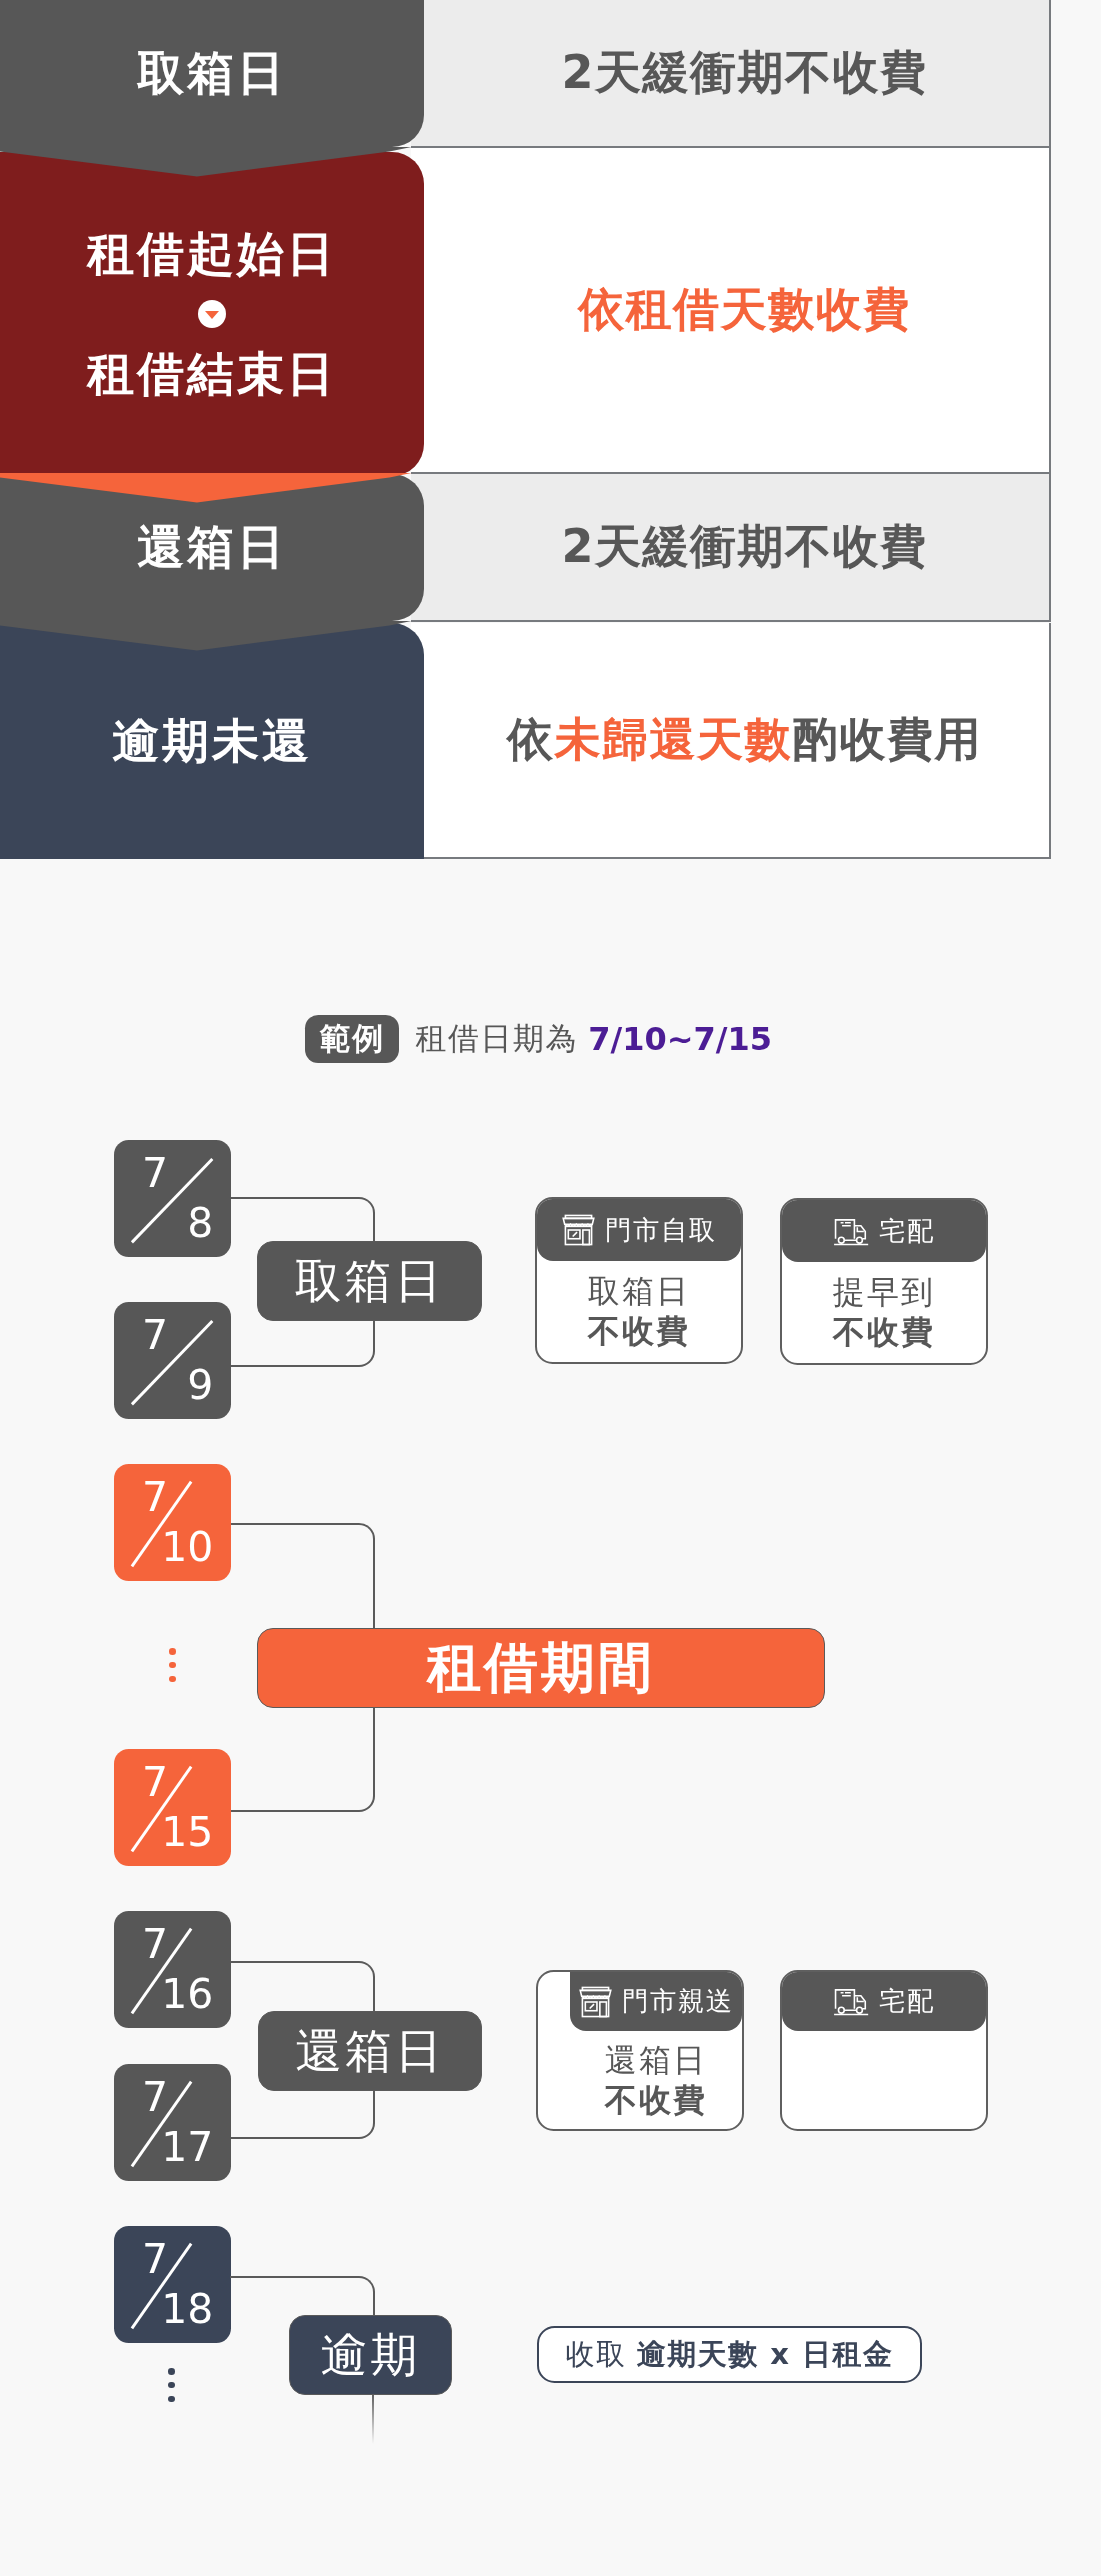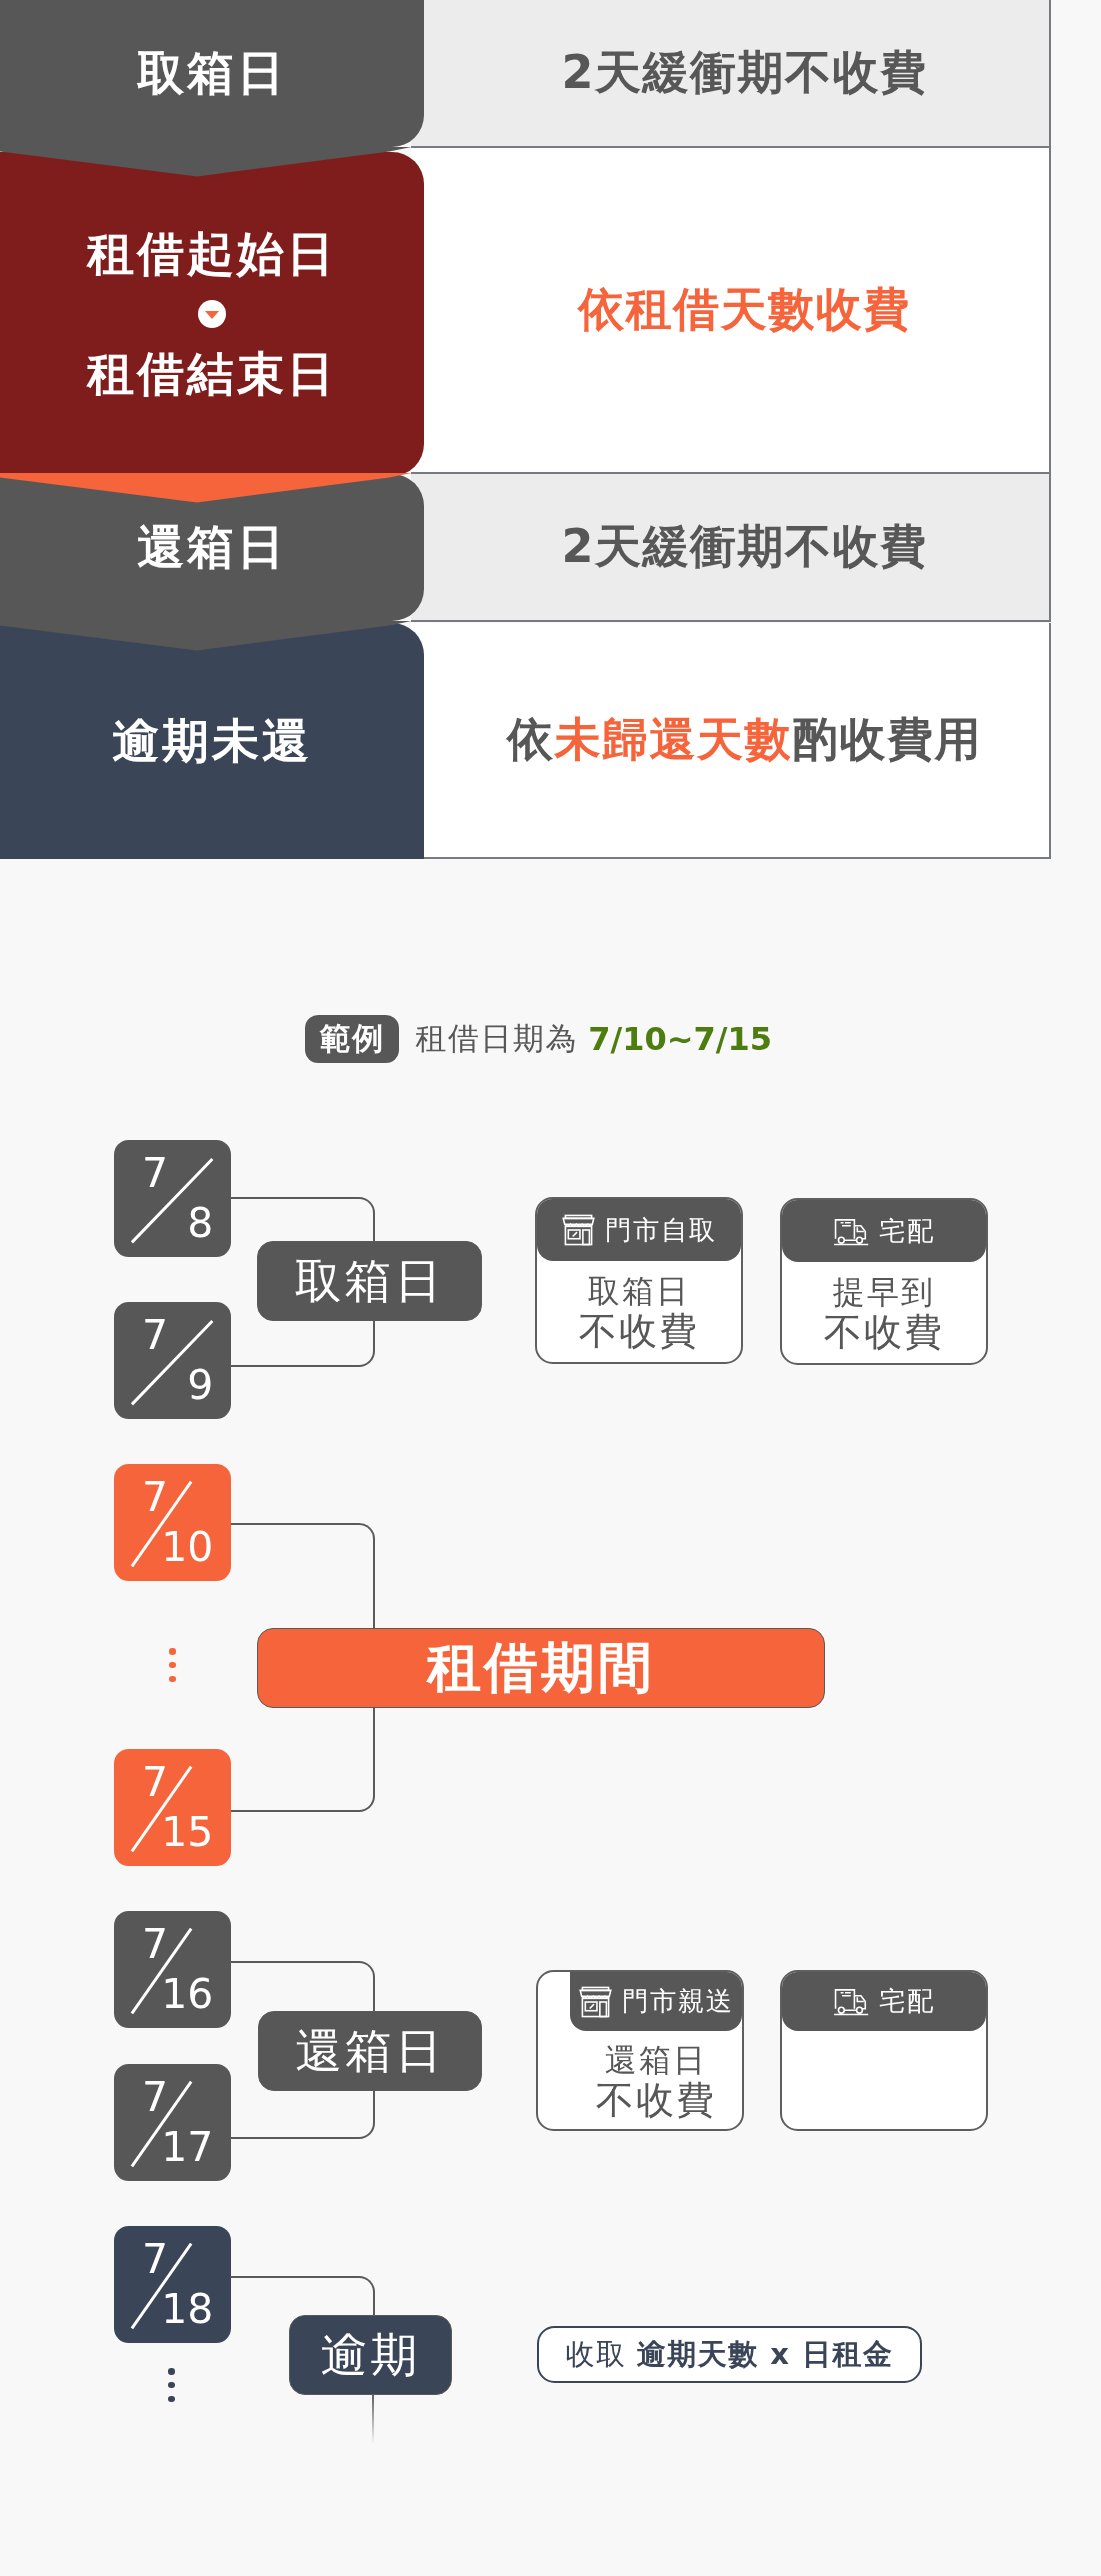--- a/index.html
+++ b/index.html
@@ -49,21 +49,21 @@
   }
 
   
   .example-head { position: absolute; left: 305px; top: 1015px; height: 48px; display: flex; align-items: center; }
   .badge {
     background: #575757; color: #fff; font-weight: bold; font-size: 31px;
     height: 48px; padding: 0 14.7px; border-radius: 13.2px; display: flex; align-items: center;
     letter-spacing: 1.5px;
   }
   .example-text { margin-left: 16px; font-size: 31px; color: #575757; letter-spacing: 1.5px; }
-  .example-range { margin-left: 10.3px; font-size: 32px; color: #4d7c0f; font-weight: bold; }
+  .example-range { margin-left: 10.3px; font-size: 32px; color: #4c1d95; font-weight: bold; }
 
   
   .date-box {
     position: absolute; width: 117px; height: 117px; border-radius: 14.7px;
     color: #fff;
   }
   .date-box.gray { background: #575757; }
   .date-box.orange { background: #f5643b; }
   .date-box.navy { background: #3b4558; }
   .date-box .m { position: absolute; left: 28px; top: 13.2px; font-size: 41px; line-height: 1; }
@@ -92,21 +92,21 @@
     position: absolute; width: 208px; height: 167px; border: 2.2px solid #5f5f5f; border-radius: 17.6px;
     background: #fff; overflow: hidden;
   }
   .card .card-head {
     height: 62px; background: #575757; color: #fff; border-radius: 0 0 16px 16px;
     display: flex; align-items: center; justify-content: center; font-size: 26.4px; letter-spacing: 1.5px;
   }
   .card .card-head svg { margin-right: 8.8px; }
   .card .card-body { text-align: center; color: #575757; padding-top: 10.3px; }
   .card .card-body .l1 { font-size: 32px; line-height: 40px; letter-spacing: 2.2px; }
-  .card .card-body .l2 { font-size: 38px; line-height: 40px; font-weight: normal; letter-spacing: 2.2px; }
+  .card .card-body .l2 { font-size: 32px; line-height: 40px; font-weight: bold; letter-spacing: 2.2px; }
 
   .pill {
     position: absolute; left: 537px; top: 2326px; width: 385px; height: 57px;
     border: 2.2px solid #3b4558; border-radius: 17.6px; background: #fff;
     display: flex; align-items: center; justify-content: center;
     color: #3b4558; font-size: 29px; letter-spacing: 1.5px;
   }
   .pill .b { font-weight: bold; margin-left: 10.3px; }
 
   .fade-line { position: absolute; width: 2.2px; background: linear-gradient(#5a5a5a, rgba(90,90,90,0)); }

